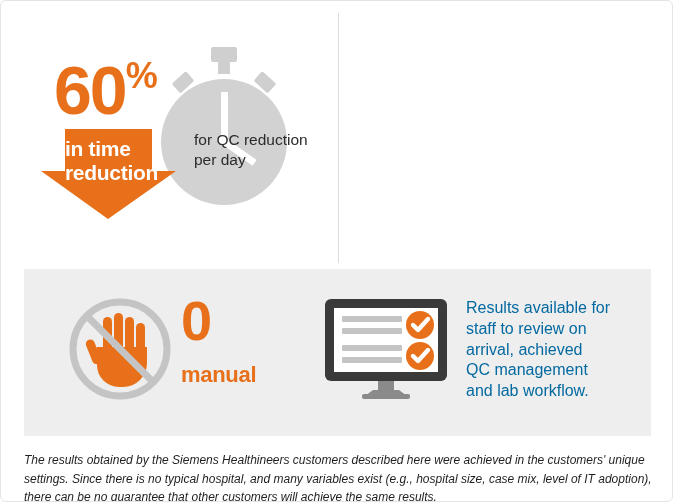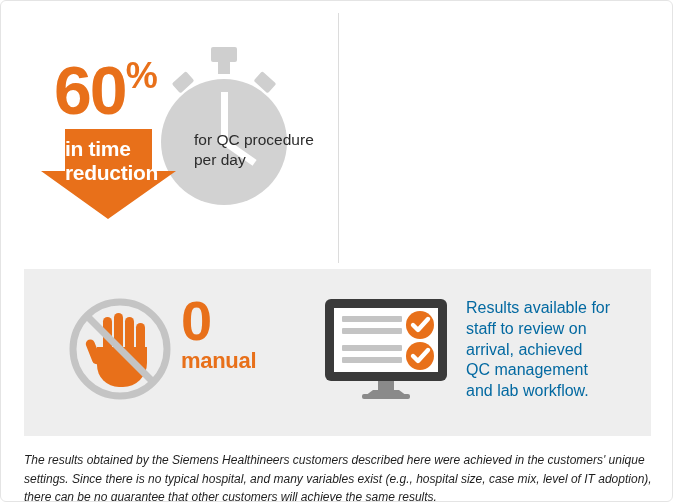--- a/index.html
+++ b/index.html
@@ -146,21 +146,21 @@
     font-size: 56px;
     font-weight: bold;
     line-height: 0.92;
     letter-spacing: -1px;
   }
   .stat-zero-label {
     font-size: 22px;
     font-weight: bold;
     line-height: 1.12;
     letter-spacing: -0.3px;
-    margin-top: 2px;
+    margin-top: 16px;
   }
 
   .monitor {
     position: absolute;
     left: 301px;
     top: 30px;
     width: 128px;
     height: 100px;
   }
 
@@ -216,21 +216,21 @@
 
     <svg class="arrow-time" viewBox="0 0 135 90" aria-hidden="true">
       <path d="M24,0 L111,0 L111,42 L135,42 L67,90 L0,42 L24,42 Z" fill="#E8701A"></path>
     </svg>
     <div class="arrow-time-label">
       <div>in time</div>
       <div>reduction</div>
     </div>
 
     <div class="caption-time">
-      <div>for QC procedure</div>
+      <div>for QC reduction</div>
       <div>per day</div>
     </div>
   </div>
 
   <div class="panel-labor">
 
     
     
 
     

